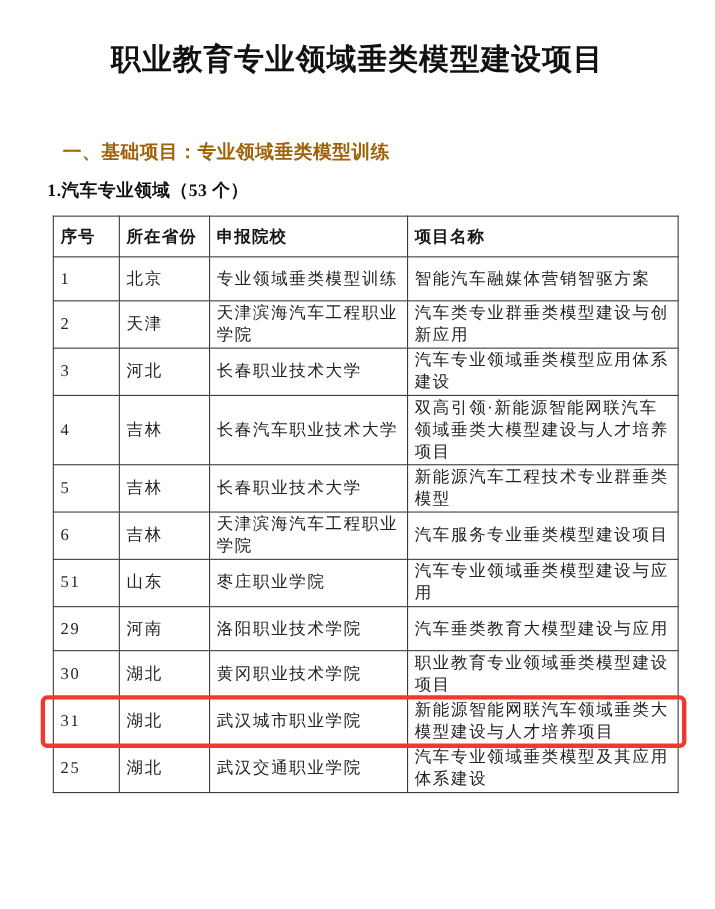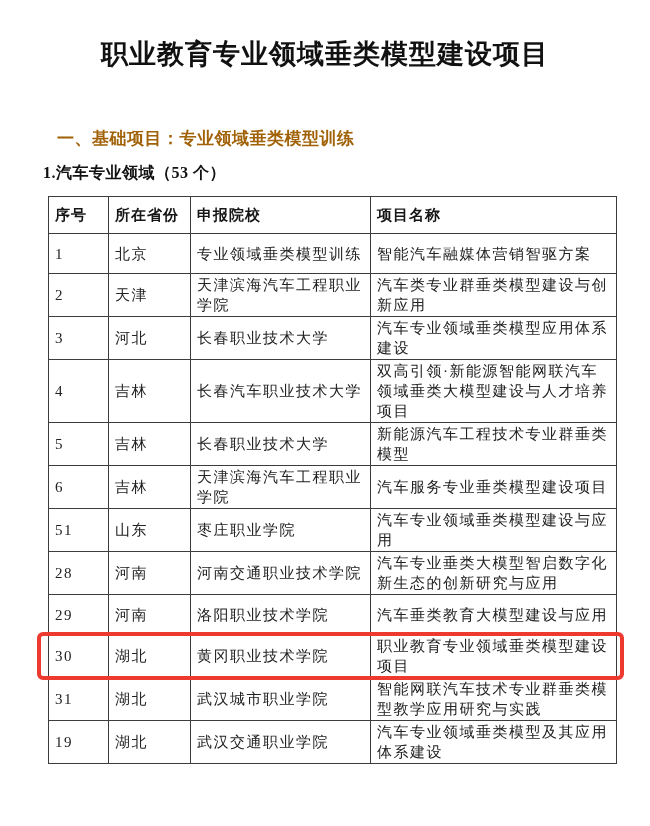--- a/index.html
+++ b/index.html
@@ -146,45 +146,39 @@
           <td>天津滨海汽车工程职业学院</td>
           <td>汽车服务专业垂类模型建设项目</td>
         </tr>
         <tr>
           <td>51</td>
           <td>山东</td>
           <td>枣庄职业学院</td>
           <td>汽车专业领域垂类模型建设与应用</td>
         </tr>
         <tr>
-          <td>28</td>
-          <td>河南</td>
-          <td>河南交通职业技术学院</td>
-          <td>汽车专业垂类大模型智启数字化新生态的创新研究与应用</td>
-        </tr>
-        <tr>
           <td>29</td>
           <td>河南</td>
           <td>洛阳职业技术学院</td>
           <td>汽车垂类教育大模型建设与应用</td>
         </tr>
         <tr>
           <td>30</td>
           <td>湖北</td>
           <td>黄冈职业技术学院</td>
           <td>职业教育专业领域垂类模型建设项目</td>
         </tr>
         <tr>
           <td>31</td>
           <td>湖北</td>
           <td>武汉城市职业学院</td>
-          <td>智能网联汽车技术专业群垂类模型教学应用研究与实践</td>
+          <td>新能源智能网联汽车领域垂类大模型建设与人才培养项目</td>
         </tr>
         <tr>
-          <td>19</td>
+          <td>25</td>
           <td>湖北</td>
           <td>武汉交通职业学院</td>
           <td>汽车专业领域垂类模型及其应用体系建设</td>
         </tr>
       </tbody>
   </table>
 
   <div class="highlight-box" style="border-color: rgb(238, 58, 46); left: 37px; width: 587px; top: 597.5px; height: 48px;"></div>
 
 </div>

